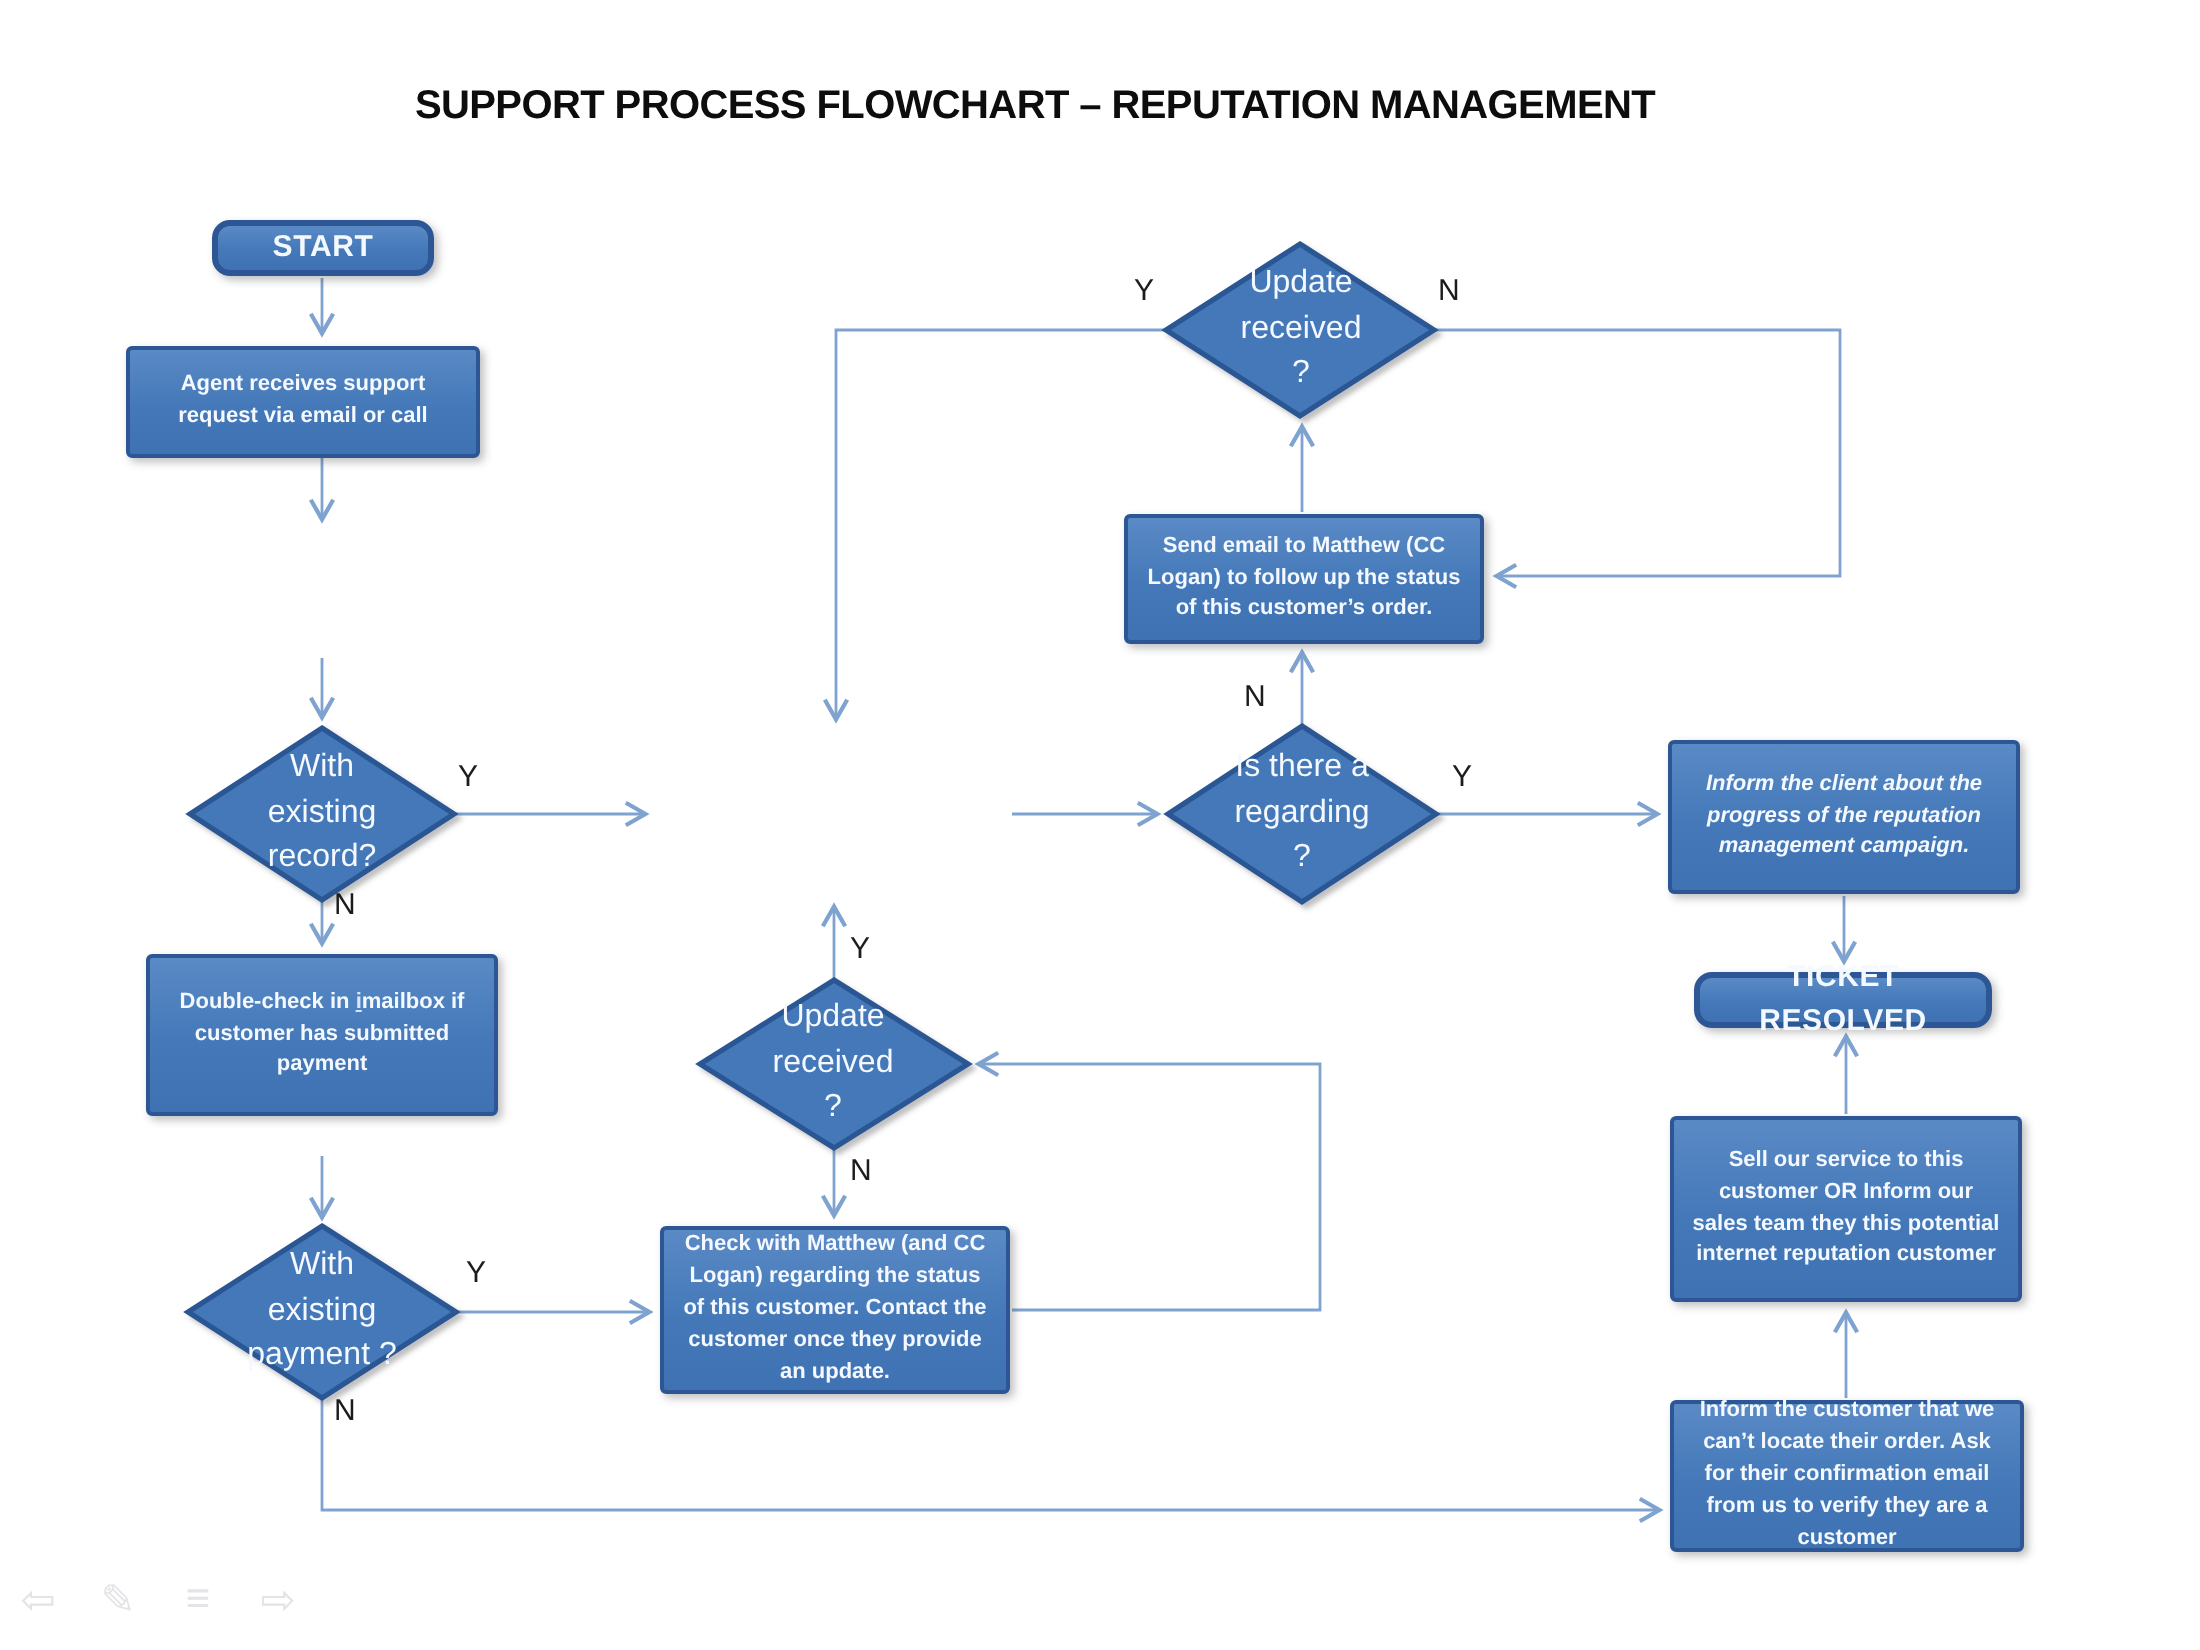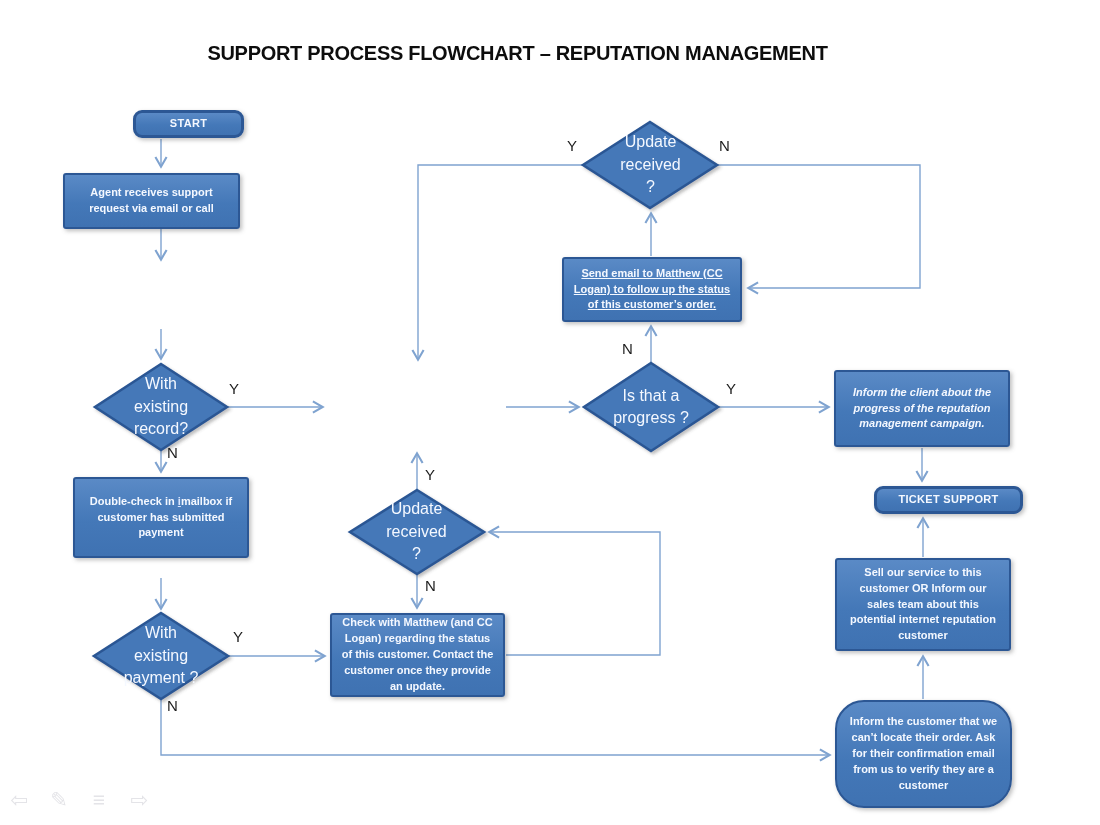--- a/index.html
+++ b/index.html
@@ -14,21 +14,21 @@
   svg.canvas{position:absolute;left:0;top:0;z-index:1;}
   .node{
     position:absolute;z-index:2;box-sizing:border-box;
     background:linear-gradient(180deg,#5a8ac6 0%,#4478b8 55%,#3f72b2 100%);
     border:2.5px solid #2c5794;border-radius:3px;
     box-shadow:2px 2px 4px rgba(70,70,70,.35);
     color:#f4f8ff;font-size:11px;font-weight:bold;line-height:1.45;
     display:flex;align-items:center;justify-content:center;text-align:center;
     padding:4px 9px;
   }
-  .terminal{border-radius:9px;border-width:3px;font-size:11px;letter-spacing:.3px;margin-left:27px;}
+  .terminal{border-radius:9px;border-width:3px;font-size:15px;letter-spacing:.3px;}
   .dlabel{
     position:absolute;z-index:3;display:flex;align-items:center;justify-content:center;
     text-align:center;color:#f4f8ff;font-size:16px;font-weight:normal;line-height:1.4;
   }
   .edge-label{
     position:absolute;z-index:3;font-size:15px;color:#1c1c1c;font-weight:400;
   }
   .ulink{text-decoration:underline;color:#d9e6ff;}
   #navbar{position:absolute;left:6px;top:788px;z-index:4;display:flex;gap:14px;}
   #navbar .nav-icon{
@@ -91,48 +91,48 @@
   <div class="node" style="left:63px;top:173px;width:177px;height:56px;">
     <span>Agent receives support request via email or call</span>
   </div>
 
 
   <div class="node" style="left:73px;top:477px;width:176px;height:81px;">
     <span><span>Double-check in </span><span class="ulink">i</span><span>mailbox if customer has submitted payment</span></span>
   </div>
 
 
-  <div class="node" style="left:562px;top:257px;width:180px;height:65px;text-decoration:underline;">
+  <div class="node" style="left:562px;top:257px;width:180px;height:65px;">
     <span>Send email to Matthew (CC Logan)  to follow up the status of this customer’s order.</span>
   </div>
 
   <div class="node" style="left:834px;top:370px;width:176px;height:77px;font-style:italic;">
     <span>Inform the client about the progress of the reputation management campaign.</span>
   </div>
 
   <div class="node terminal" style="left:847px;top:486px;width:149px;height:28px;">
-    <span>TICKET SUPPORT</span>
+    <span>TICKET RESOLVED</span>
   </div>
 
   <div class="node" style="left:330px;top:613px;width:175px;height:84px;">
     <span>Check with Matthew (and CC Logan) regarding the status of this customer. Contact the customer once they provide an update.</span>
   </div>
 
   <div class="node" style="left:835px;top:558px;width:176px;height:93px;">
-    <span>Sell our service to this customer OR Inform our sales team about this potential internet reputation customer</span>
+    <span>Sell our service to this customer OR Inform our sales team they this potential internet reputation customer</span>
   </div>
 
-  <div class="node" style="left:835px;top:700px;width:177px;height:108px;border-radius:29px;">
+  <div class="node" style="left:835px;top:700px;width:177px;height:76px;">
     <span>Inform the customer that we can’t locate their order. Ask for their confirmation email from us to verify they are a customer</span>
   </div>
 
   <div class="dlabel" style="left:116px;top:379px;width:90px;height:56px;">With existing record?</div>
   <div class="dlabel" style="left:121px;top:625px;width:80px;height:62px;">With existing payment ?</div>
   <div class="dlabel" style="left:618px;top:137px;width:65px;height:56px;">Update received ?</div>
-  <div class="dlabel" style="left:611px;top:380px;width:80px;height:54px;">Is that a progress ?</div>
+  <div class="dlabel" style="left:611px;top:380px;width:80px;height:54px;">Is there a regarding ?</div>
   <div class="dlabel" style="left:384px;top:504px;width:65px;height:56px;">Update received ?</div>
 
   <div class="edge-label" style="left:229px;top:380px;">Y</div>
   <div class="edge-label" style="left:167px;top:444px;">N</div>
   <div class="edge-label" style="left:233px;top:628px;">Y</div>
   <div class="edge-label" style="left:167px;top:697px;">N</div>
   <div class="edge-label" style="left:567px;top:137px;">Y</div>
   <div class="edge-label" style="left:719px;top:137px;">N</div>
   <div class="edge-label" style="left:622px;top:340px;">N</div>
   <div class="edge-label" style="left:726px;top:380px;">Y</div>

